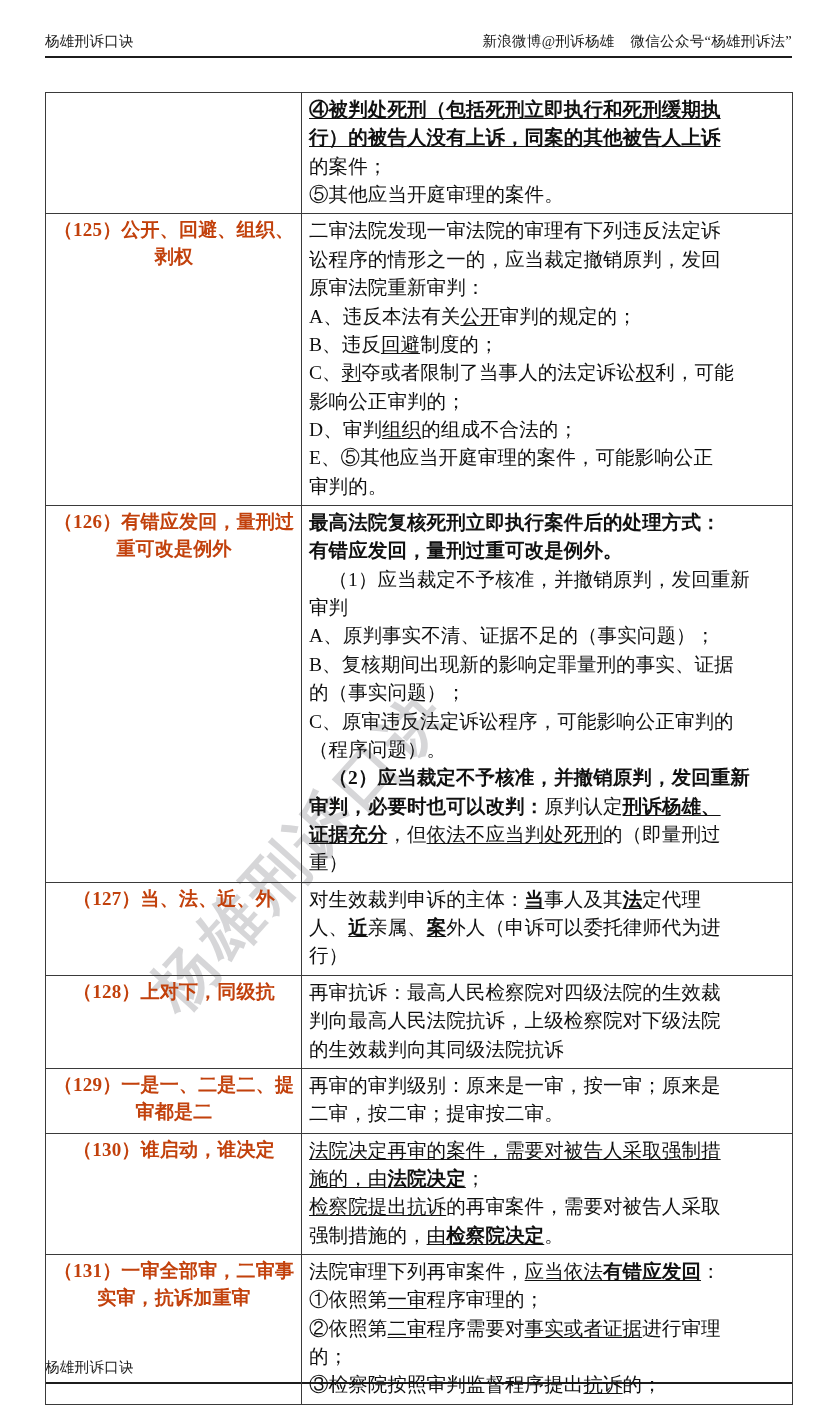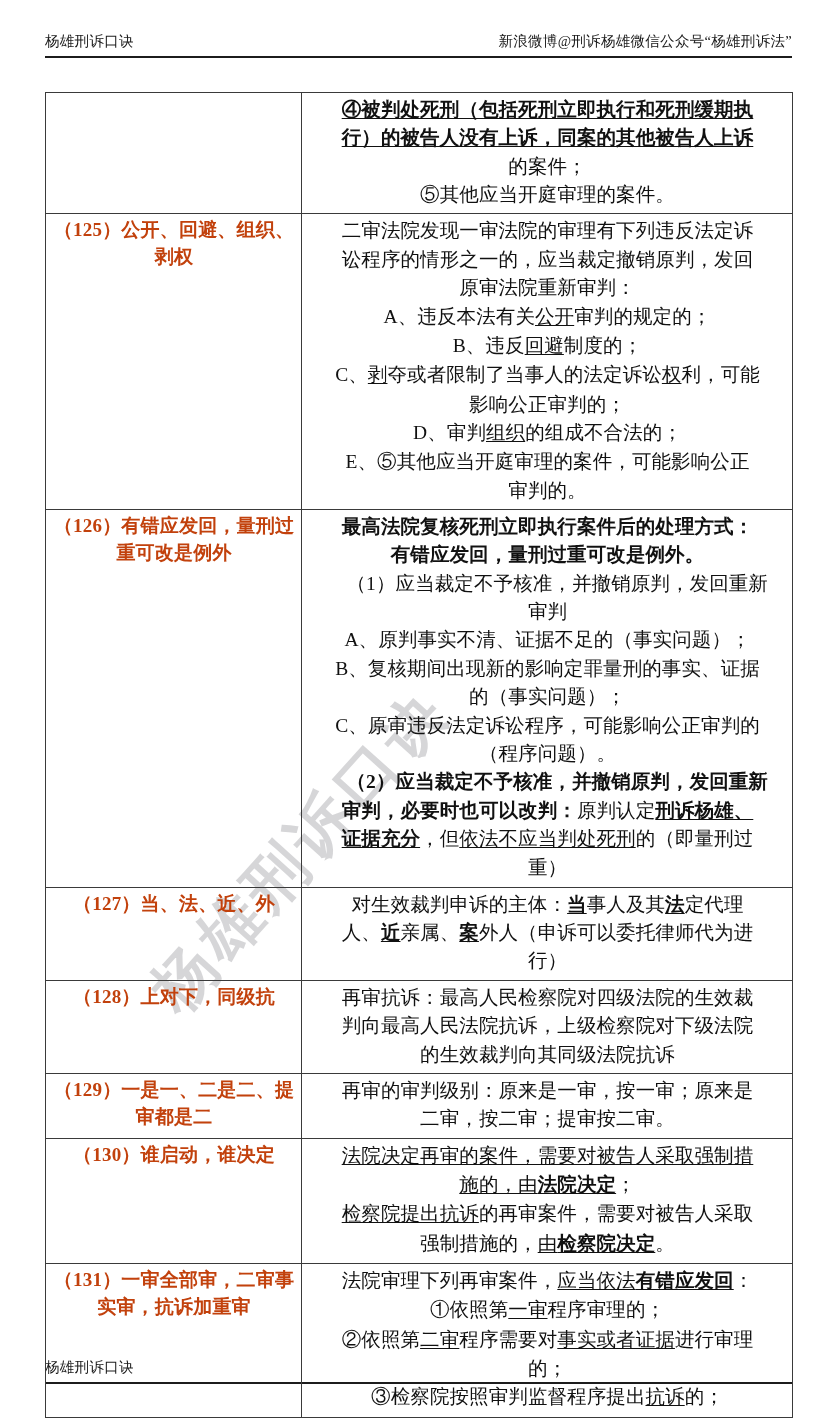--- a/index.html
+++ b/index.html
@@ -37,21 +37,21 @@
     margin-top: 5px;
   }
   .runner-row {
     display: flex;
     align-items: baseline;
     white-space: nowrap;
   }
   .runner-left { flex: 0 0 auto; }
   .runner-spacer { flex: 1 1 auto; }
   .runner-right { flex: 0 0 auto; }
-  .runner-right .seg { }
+  .runner-right .seg { margin-left: 16px; }
   .runner-right .seg:first-child { margin-left: 0; }
   .pageno { font-weight: bold; }
 
   #header-area { top: 32px; }
   #footer-area { top: 1358px; }
   #footer-area .rule { border-bottom-width: 2.5px; }
 
   
   .watermark {
     position: absolute;
@@ -104,28 +104,27 @@
     line-height: 1.42;
     letter-spacing: 0.2px;
     padding-left: 8px;
     padding-right: 8px;
   }
   td.val {
     font-size: 19.5px;
     line-height: 1.455;
     letter-spacing: 0.1px;
     color: #111111;
-    text-align: center;
   }
 
   .ln { display: block; }
   .ind { text-indent: 1em; }
 
   b.hb { font-weight: bold; }
-  u.hu { text-decoration: underline; text-underline-offset: 2px; font-family: Liberation Mono, monospace; }
+  u.hu { text-decoration: underline; text-underline-offset: 2px; }
   b.hbu { font-weight: bold; text-decoration: underline; text-underline-offset: 2px; }
 </style>
 </head>
 <body>
 
 <div class="page">
 
   <div class="runner" id="header-area">
     <div class="runner-row">
       <span class="runner-left">杨雄刑诉口诀</span>

